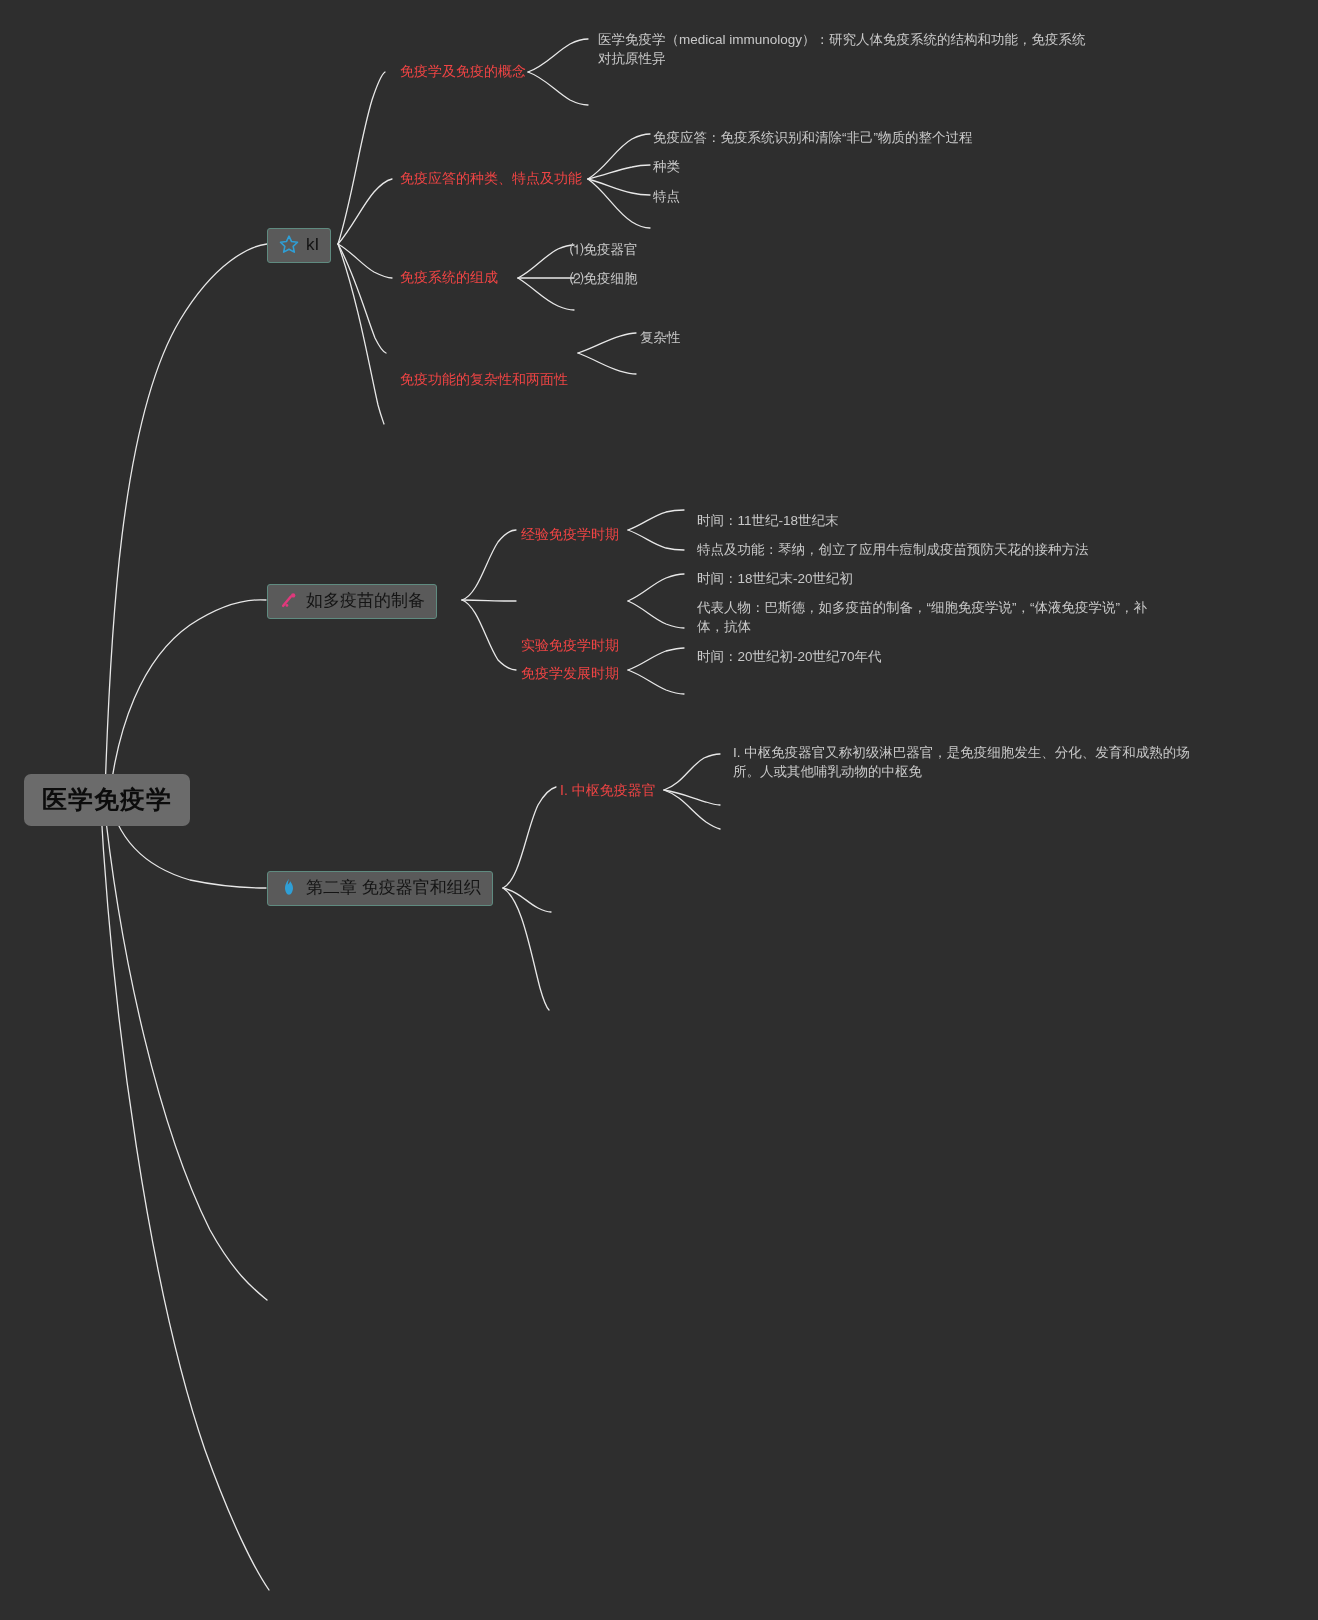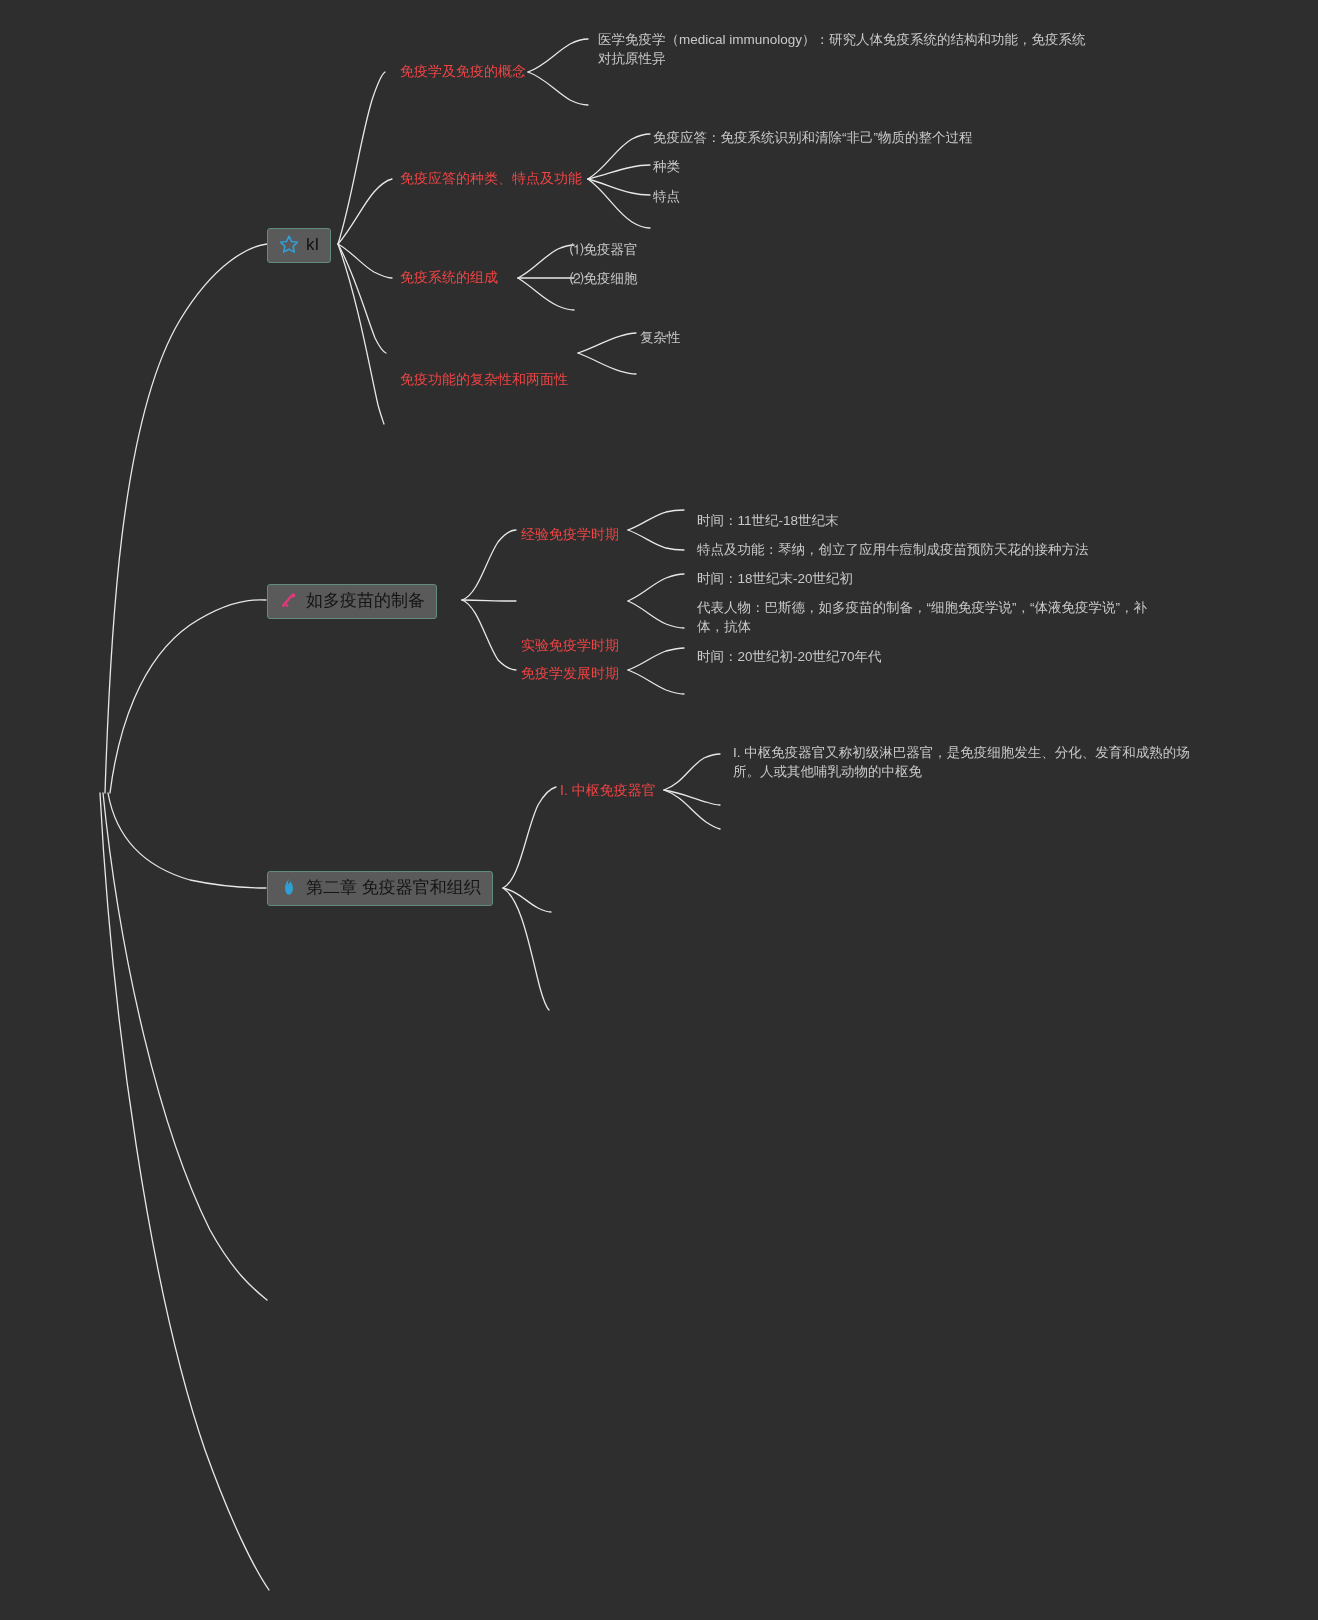--- a/index.html
+++ b/index.html
@@ -138,20 +138,23 @@
       <path d="M503,888 C520,880 526,830 538,805 C546,791 552,788 556,787"></path>
       <path d="M503,888 C520,892 526,902 538,908 C544,911 548,912 551,912"></path>
       <path d="M503,888 C522,900 530,950 540,988 C544,1002 547,1008 549,1010"></path>
 
       <path d="M664,790 C682,784 690,766 704,758 C711,755 716,754 720,754"></path>
       <path d="M664,790 C682,793 692,798 706,802 C712,804 716,805 720,805"></path>
       <path d="M664,790 C682,796 692,812 706,822 C712,826 716,828 720,829"></path>
     </g>
   </svg>
 
+  <div class="node boxnode root" style="left:24px; top:774px;">
+    <span>医学免疫学</span>
+  </div>
 
   <div class="node boxnode kinode" style="left:267px; top:228px;">
     <span class="ico">
       <svg viewBox="0 0 24 24">
           <polygon points="12,2.6 15.1,9.1 22.2,9.9 17,14.8 18.4,21.8 12,18.3 5.6,21.8 7,14.8 1.8,9.9 8.9,9.1" fill="none" stroke="#2f9fd6" stroke-width="1.9" stroke-linejoin="round"></polygon>
         </svg>
     </span>
     <span>kI</span>
   </div>
 

